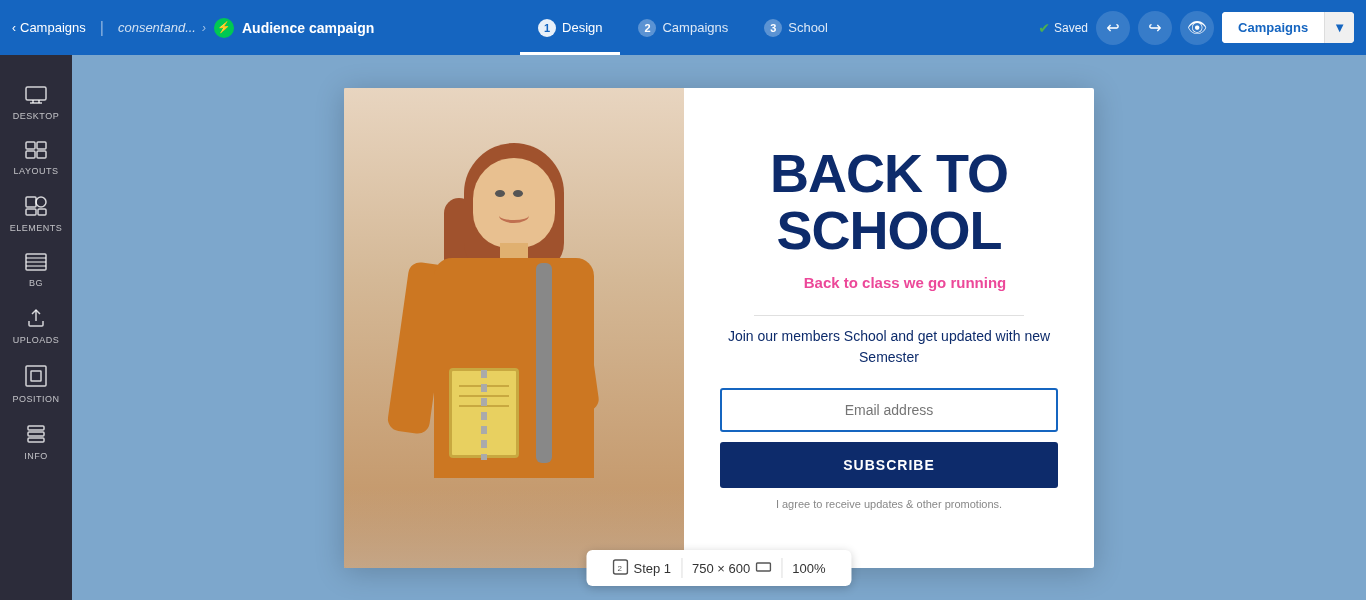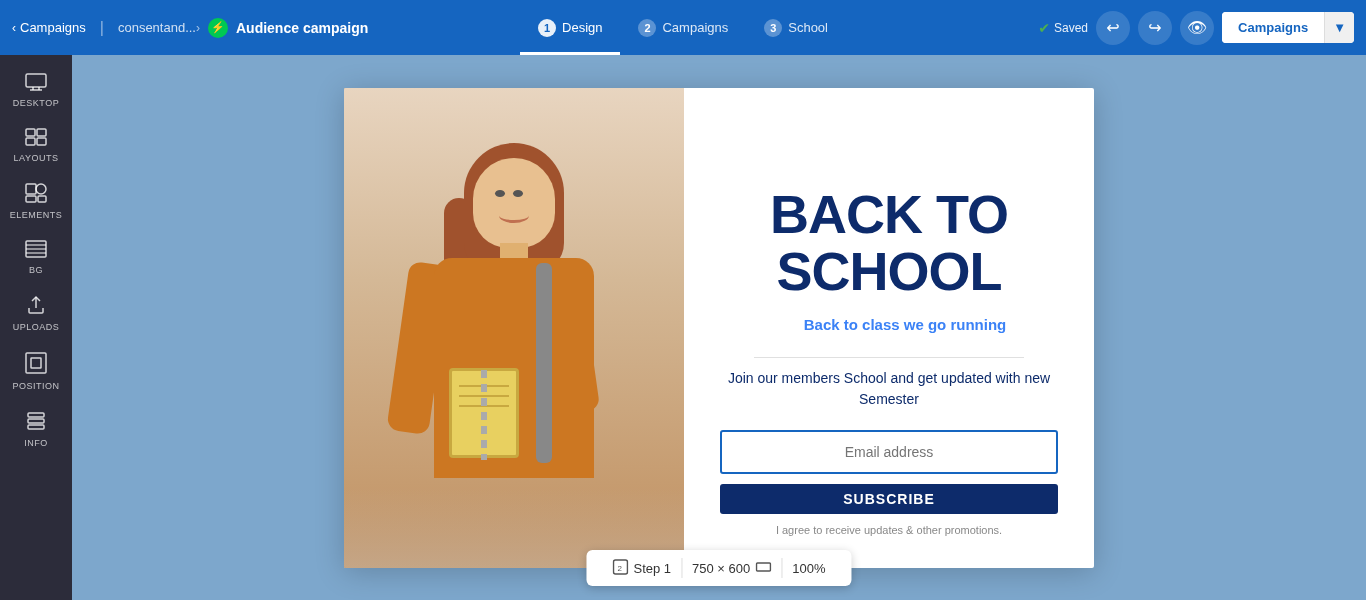--- a/index.html
+++ b/index.html
@@ -36,21 +36,22 @@
     }
     .nav-separator {
       color: rgba(255,255,255,0.5);
       margin: 0 6px;
     }
     .nav-breadcrumb {
       color: rgba(255,255,255,0.8);
       font-size: 13px;
       display: flex;
       align-items: center;
-      gap: 0;
+      gap: 6px;
+      font-style: italic;
     }
     .nav-breadcrumb .chevron-right {
       font-size: 12px;
       color: rgba(255,255,255,0.6);
     }
     .nav-title-badge {
       width: 20px; height: 20px;
       background: #00c853;
       border-radius: 50%;
       display: flex; align-items: center; justify-content: center;
@@ -166,21 +167,21 @@
       height: calc(600px - 55px);
     }
 
     
     .sidebar {
       width: 72px;
       background: #2c2c3a;
       display: flex;
       flex-direction: column;
       align-items: center;
-      padding-top: 8px;
+      padding-top: 21px;
       gap: 0;
       flex-shrink: 0;
     }
     .sidebar-item {
       display: flex;
       flex-direction: column;
       align-items: center;
       justify-content: center;
       width: 100%;
       padding: 10px 4px;
@@ -252,37 +253,37 @@
       width: 260px;
       height: 440px;
     }
 
     .popup-right {
       flex: 1;
       padding: 32px 36px;
       display: flex;
       flex-direction: column;
       align-items: center;
-      justify-content: flex-end;
+      justify-content: center;
       gap: 0;
     }
     .popup-title {
       font-size: 54px;
       font-weight: 900;
       color: #0d2b6b;
       line-height: 1.05;
       text-align: center;
       letter-spacing: -1px;
       font-family: 'Arial Black', 'Arial', sans-serif;
       text-transform: uppercase;
       margin-bottom: 16px;
     }
     .popup-subtitle {
       font-size: 15px;
-      color: #3b82f6;
+      color: #ec4899;
       text-align: center;
       font-weight: 600;
       margin-bottom: 14px;
       margin-left: 32px;
     }
     .popup-desc {
       font-size: 14px;
       color: #0d2b6b;
       text-align: center;
       line-height: 1.5;
@@ -295,21 +296,21 @@
       border-radius: 3px;
       text-align: center;
       font-size: 14px;
       color: #888;
       outline: none;
       margin-bottom: 10px;
       padding: 0 12px;
     }
     .popup-subscribe-btn {
       width: 100%;
-      height: 30px;
+      height: 46px;
       background: #0d2b6b;
       color: #fff;
       border: none;
       border-radius: 3px;
       font-size: 14px;
       font-weight: 700;
       letter-spacing: 1px;
       cursor: pointer;
       text-transform: uppercase;
       margin-bottom: 10px;

